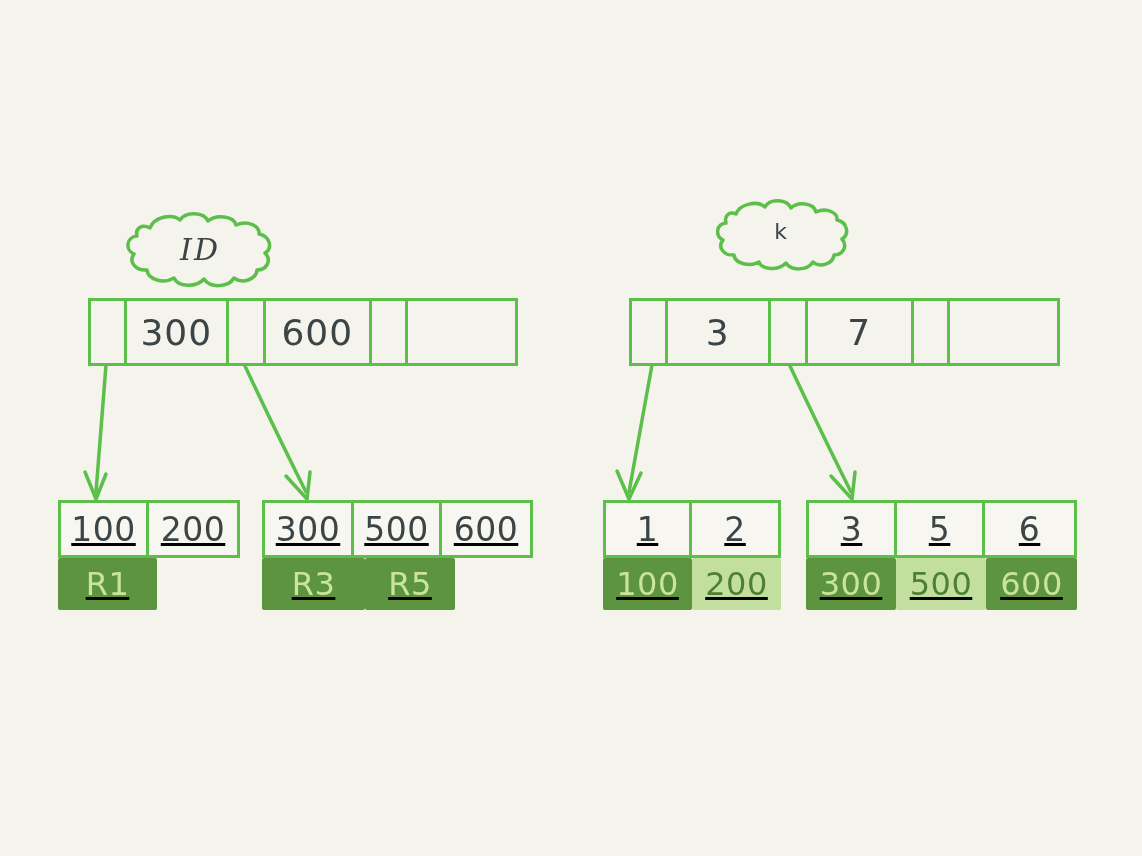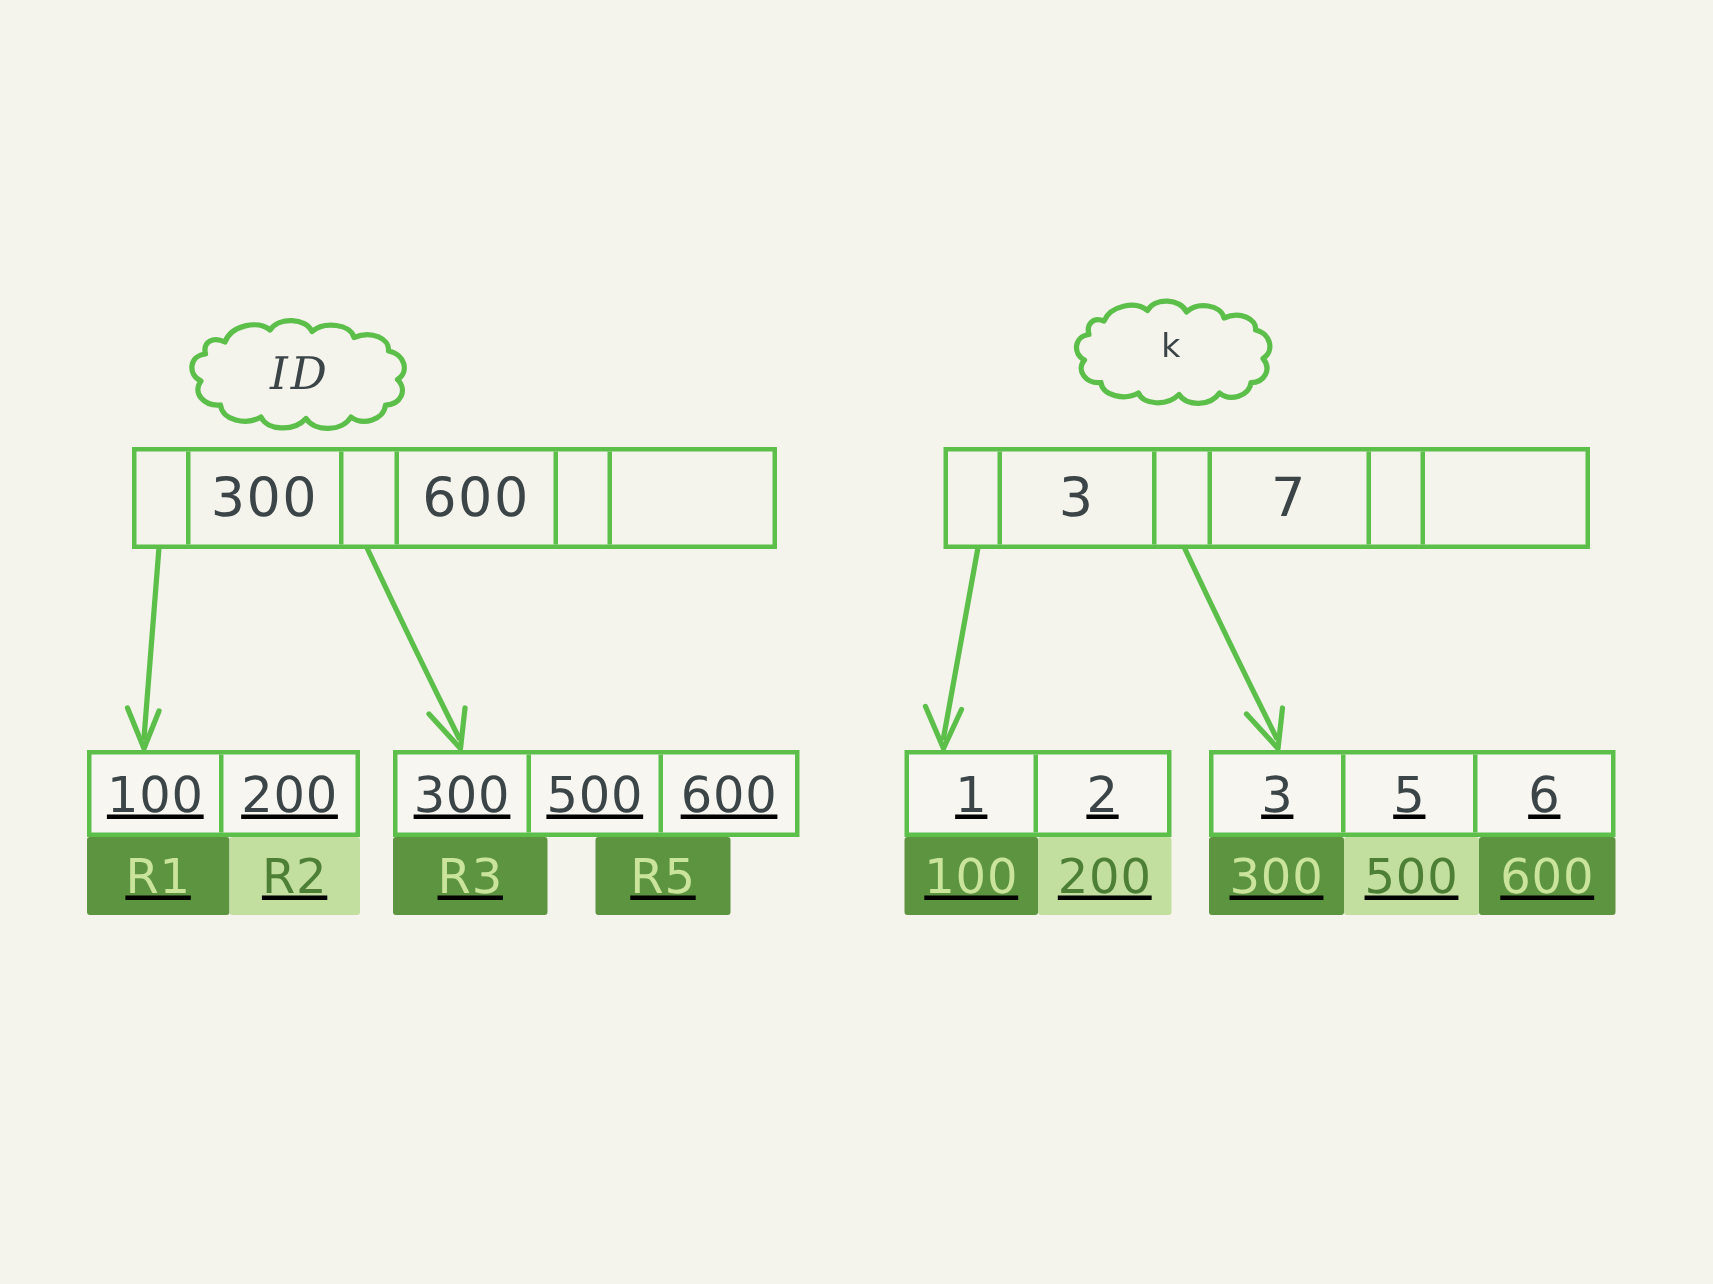--- a/index.html
+++ b/index.html
@@ -186,33 +186,32 @@
     <div class="cell key" style="width:109px;"></div>
   </div>
 
   <div class="leaf" style="left:58px; top:500px; width:182px;">
     <div class="leaf-keys">
       <div class="kcell" style="width:91px;">100</div>
       <div class="kcell" style="width:91px;">200</div>
     </div>
     <div class="leaf-vals">
       <div class="vcell dark" style="width:99px;">R1</div>
-      <div class="vcell light" style="width:91px;">R2</div>
     </div>
   </div>
 
   <div class="leaf" style="left:262px; top:500px; width:271px;">
     <div class="leaf-keys">
       <div class="kcell" style="width:91px;">300</div>
       <div class="kcell" style="width:90px;">500</div>
       <div class="kcell" style="width:90px;">600</div>
     </div>
     <div class="leaf-vals">
       <div class="vcell dark" style="width:103px;">R3</div>
-      <div class="vcell dark" style="width:90px;margin-left:32px;">R5</div>
+      <div class="vcell dark" style="width:90px;">R5</div>
     </div>
   </div>
 
   <div class="node root-node" style="left:629px; top:298px; width:431px;">
     <div class="cell ptr" style="width:36px;"></div>
     <div class="cell key" style="width:105px;">3</div>
     <div class="cell ptr" style="width:37px;"></div>
     <div class="cell key" style="width:108px;">7</div>
     <div class="cell ptr" style="width:36px;"></div>
     <div class="cell key" style="width:109px;"></div>

